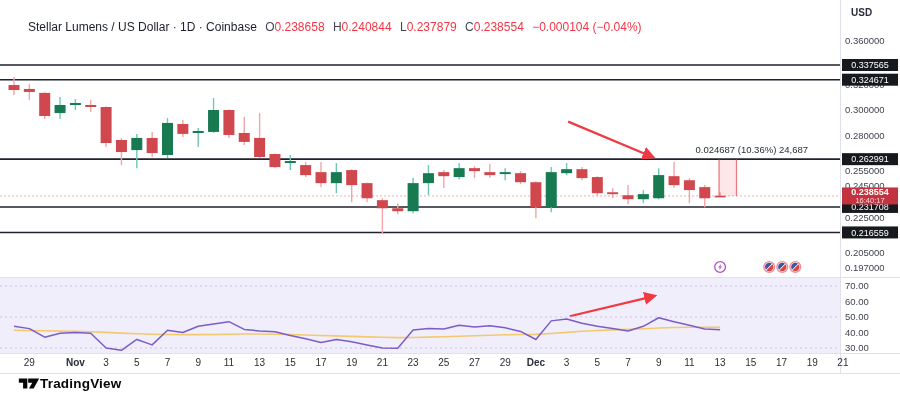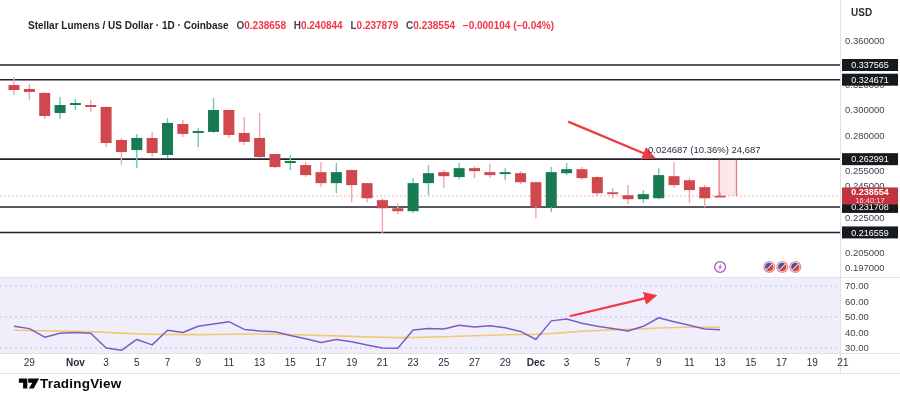--- a/index.html
+++ b/index.html
@@ -2,28 +2,28 @@
 <html><head>
 <meta charset="utf-8">
 <style>
   html,body{margin:0;padding:0;background:#fff;}
   #app{position:relative;width:900px;height:400px;background:#fff;overflow:hidden;
        font-family:"Liberation Sans",sans-serif;color:#131722;}
   #chart-svg{position:absolute;left:0;top:0;}
   svg text{font-family:"Liberation Sans",sans-serif;}
   .overlay{position:absolute;white-space:nowrap;}
   .hdr1{left:18px;top:4px;font-size:11px;font-weight:700;color:#0f1420;}
-  .hdr2{left:28px;top:20px;font-size:10px;color:#1b1f27;font-weight:bold;}
+  .hdr2{left:28px;top:20px;font-size:12px;color:#1b1f27;}
   .hdr2 .val{color:#f23645;}
   .hdr2 .lbl{color:#434651;margin-left:5px;}
   .usd{left:851px;top:7px;font-size:10px;font-weight:600;color:#2a2e39;}
   .rsi-lbl{left:6px;top:278px;font-size:10px;color:#2a2e39;}
   .rsi-lbl .rsi-v{color:#7a5dc7;margin-left:5px;}
   .rsi-lbl .rsi-ma{color:#e0a63c;margin-left:5px;}
-  .measure{left:648px;top:144px;width:160px;text-align:left;font-size:9.5px;color:#2a2e39;}
+  .measure{left:648px;top:144px;width:160px;text-align:right;font-size:9.5px;color:#2a2e39;}
   .logo{left:18px;top:375px;display:flex;align-items:center;gap:0;}
   .logo-text{font-size:13.5px;font-weight:700;color:#06070a;letter-spacing:.2px;}
   .hit{position:absolute;background:transparent;}
 </style>
 </head>
 <body>
 <div id="app">
 
   <svg id="chart-svg" width="900" height="400">
       <defs>

